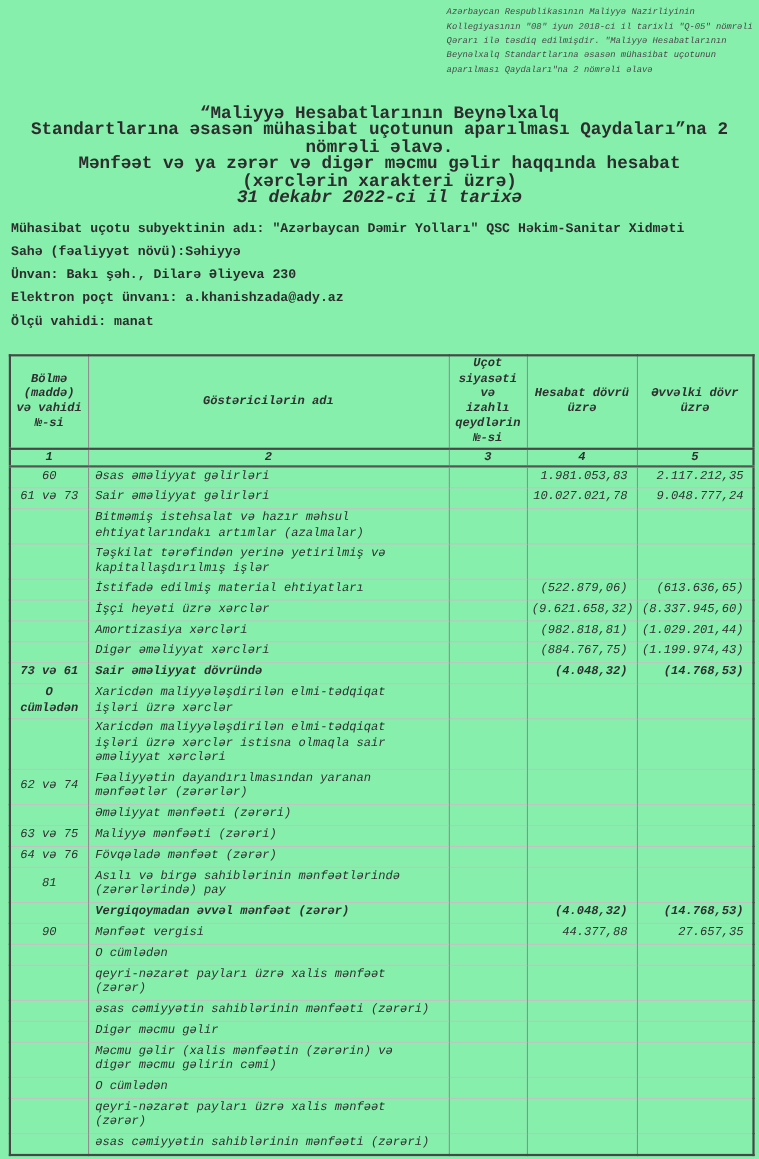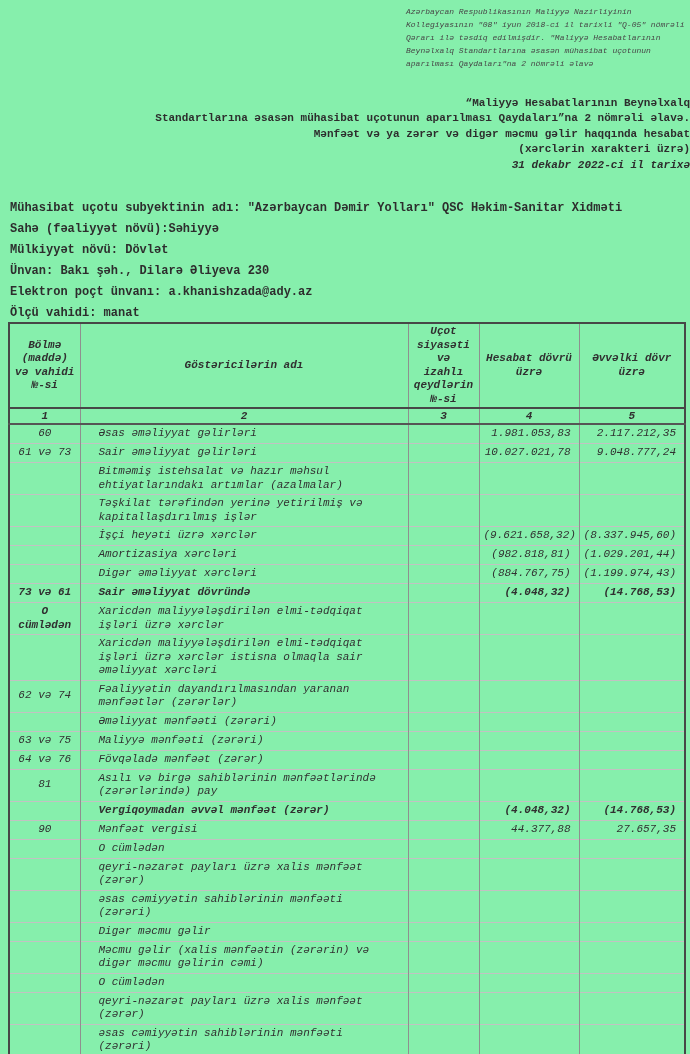--- a/index.html
+++ b/index.html
@@ -21,23 +21,23 @@
     line-height: 12.9px;
     font-style: italic;
     color: #474747;
     white-space: pre-line;
   }
   .title-block {
     position: absolute;
     top: 96px;
     left: 0;
     width: 100%;
-    text-align: right;
+    text-align: center;
     font-weight: bold;
-    font-size: 11px;
+    font-size: 16px;
     line-height: 15.4px;
     color: #2d2d2d;
   }
   .title-block .date-line { font-style: italic; }
   .info-block {
     position: absolute;
     top: 198px;
     left: 10px;
     width: 660px;
     font-size: 12px;
@@ -82,21 +82,21 @@
     padding: 0 2px;
   }
   table.stmt tbody td {
     border-top: 1px solid #c2c2c2;
     vertical-align: middle;
     height: 14px;
     padding: 2px 4px;
     line-height: 13.5px;
   }
   table.stmt tbody td.code { text-align: center; padding: 2px 2px; margin-left: 28px; }
-  table.stmt tbody td.name { text-align: left; padding-left: 18px; padding-right: 14px; }
+  table.stmt tbody td.name { text-align: left; padding-left: 6px; padding-right: 14px; }
   table.stmt tbody td.val  { text-align: right; padding-right: 8px; }
   table.stmt tbody tr.bold-row td { font-weight: bold; }
   table.stmt tbody td.cb { font-weight: bold; }
 </style>
 </head>
 <body>
 
 <div class="page">
 
   <div class="top-note">Azərbaycan Respublikasının Maliyyə Nazirliyinin
@@ -109,21 +109,20 @@
     <div>“Maliyyə Hesabatlarının Beynəlxalq</div>
     <div>Standartlarına əsasən mühasibat uçotunun aparılması Qaydaları”na 2 nömrəli əlavə.</div>
     <div>Mənfəət və ya zərər və digər məcmu gəlir haqqında hesabat</div>
     <div>(xərclərin xarakteri üzrə)</div>
     <div class="date-line">31 dekabr 2022-ci il tarixə</div>
   </div>
 
   <div class="info-block">
     <div>Mühasibat uçotu subyektinin adı: "Azərbaycan Dəmir Yolları" QSC Həkim-Sanitar Xidməti</div>
     <div>Sahə (fəaliyyət növü):Səhiyyə</div>
-    <div>Mülkiyyət növü: Dövlət</div>
     <div>Ünvan: Bakı şəh., Dilarə Əliyeva 230</div>
     <div>Elektron poçt ünvanı: a.khanishzada@ady.az</div>
     <div>Ölçü vahidi: manat</div>
   </div>
 
   <table class="stmt">
     <colgroup>
       <col style="width:71px">
       <col style="width:328px">
       <col style="width:71px">
@@ -179,20 +178,27 @@
         </tr>
         <tr>
           <td class="code"></td>
           <td class="name">Təşkilat tərəfindən yerinə yetirilmiş və kapitallaşdırılmış işlər</td>
           <td class="note"></td>
           <td class="val"></td>
           <td class="val"></td>
         </tr>
         <tr>
           <td class="code"></td>
+          <td class="name">İstifadə edilmiş material ehtiyatları</td>
+          <td class="note"></td>
+          <td class="val">(522.879,06)</td>
+          <td class="val">(613.636,65)</td>
+        </tr>
+        <tr>
+          <td class="code"></td>
           <td class="name">İşçi heyəti üzrə xərclər</td>
           <td class="note"></td>
           <td class="val">(9.621.658,32)</td>
           <td class="val">(8.337.945,60)</td>
         </tr>
         <tr>
           <td class="code"></td>
           <td class="name">Amortizasiya xərcləri</td>
           <td class="note"></td>
           <td class="val">(982.818,81)</td>

